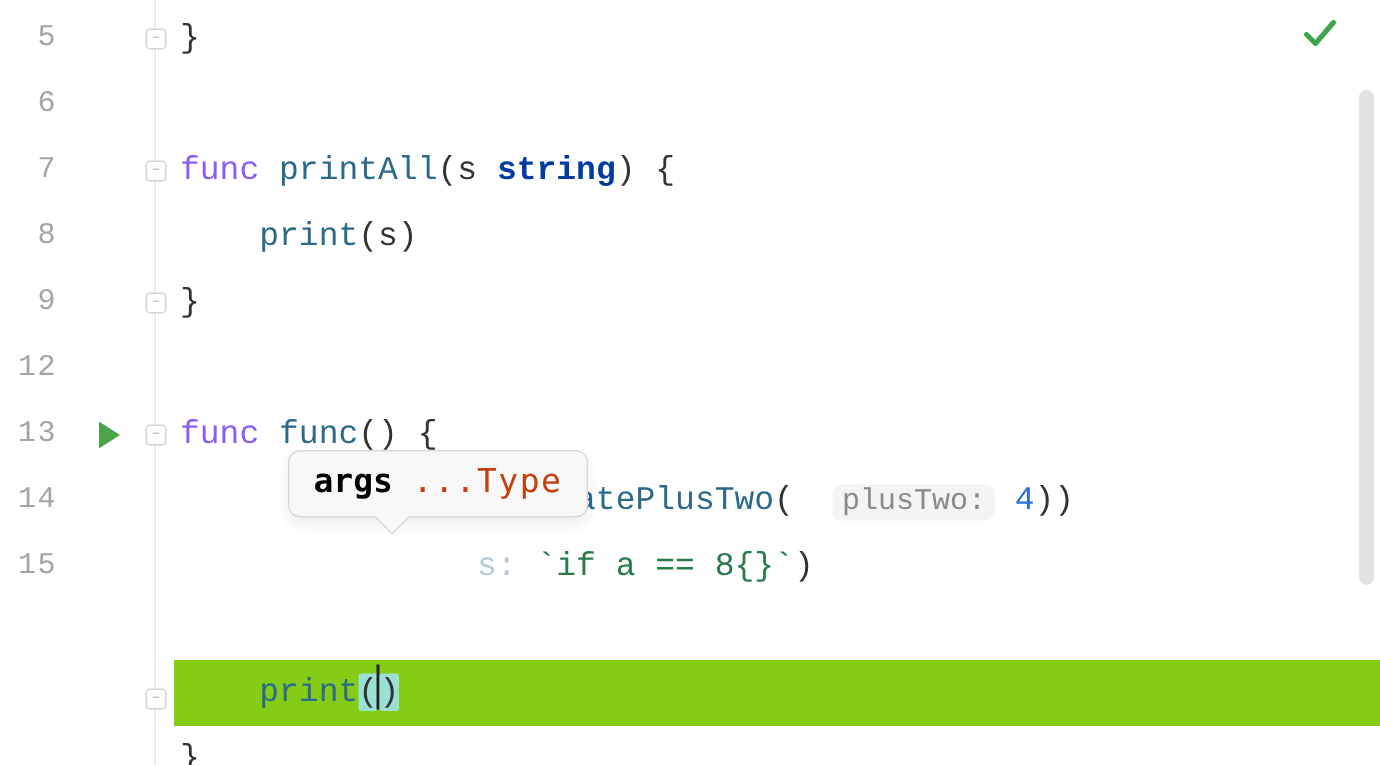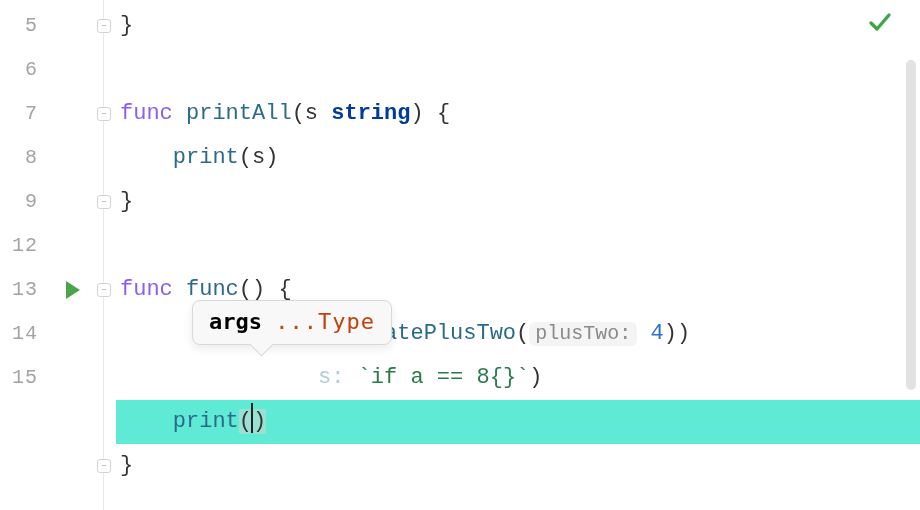--- a/index.html
+++ b/index.html
@@ -93,35 +93,37 @@
     position: relative;
   }
   .code .line {
     height: 44px;
     line-height: 44px;
     white-space: pre;
     padding-left: 4px;
     position: relative;
   }
   .code .line.hl {
-    background: #5eead4;
+    background: #84cc16;
+    margin-top: 40px;
   }
   .tk-kw   { color: #8b5cf6; font-weight: 400; }
   .tk-fn   { color: #2c6a8a; }
   .tk-id   { color: #333333; }
   .tk-type { color: #003ba0; font-weight: 600; }
   .tk-pn   { color: #333333; }
   .tk-raw  { color: #2b7a4b; }
   .tk-num  { color: #2b6fd6; }
   .tk-hint { color: #8a8a8a; font-style: normal; }
   .hint-bg {
     background: #f4f4f4;
     border-radius: 6px;
     padding: 0 6px 1px 6px;
     font-size: 20px;
+    margin-left: 26px;
   }
   .matched {
     background: #9be1d3;
     border-radius: 2px;
   }
   .caret {
     display: inline-block;
     width: 2px;
     height: 30px;
     background: #222222;

